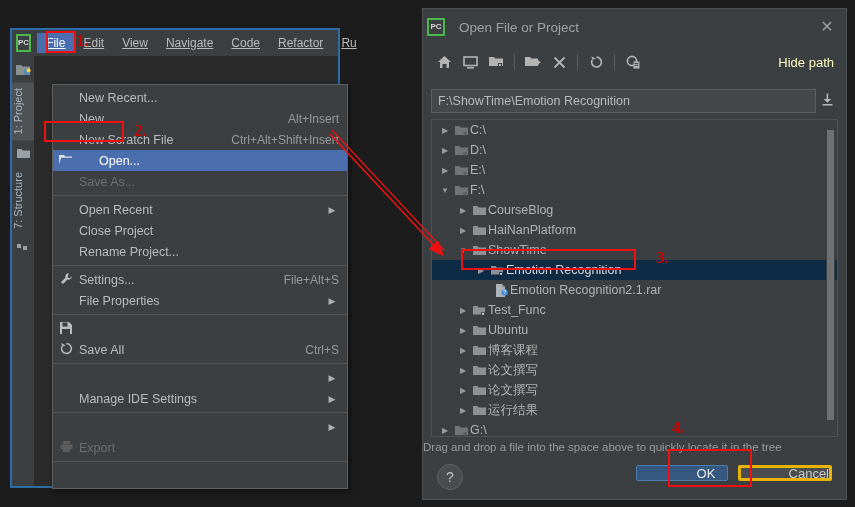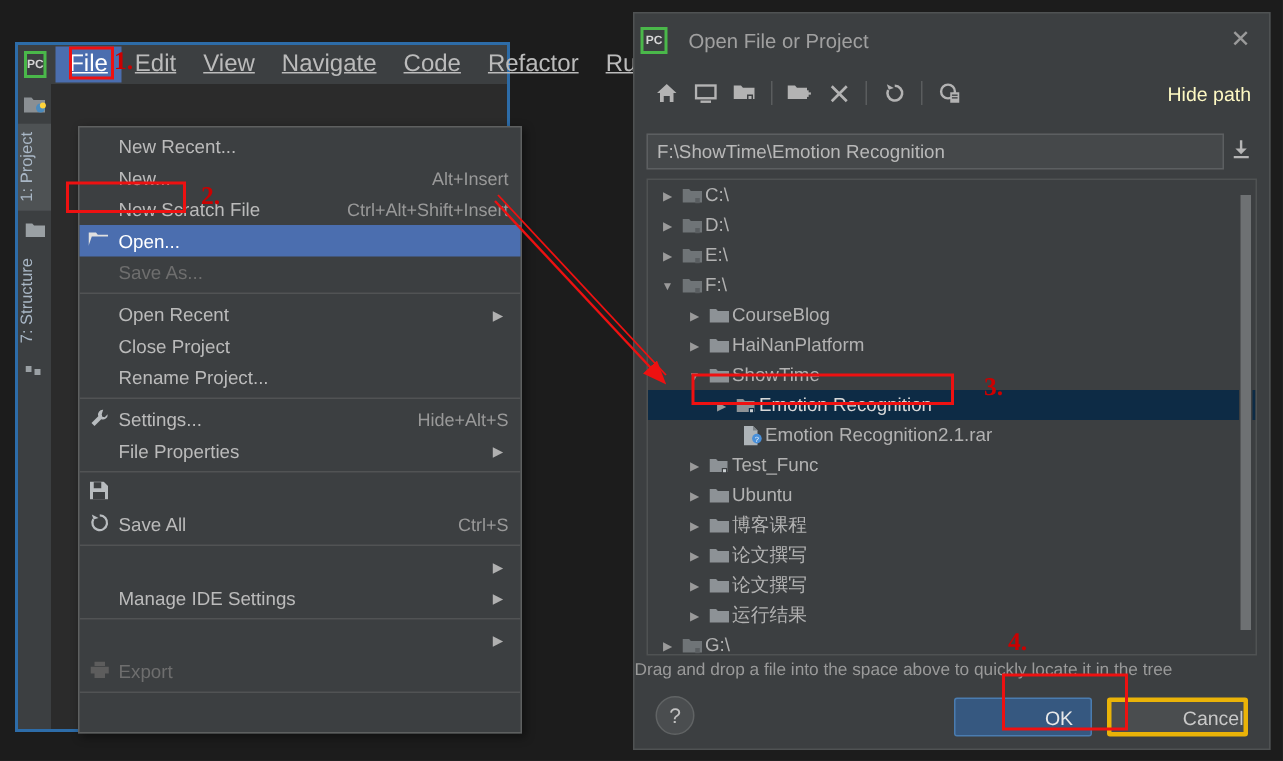--- a/index.html
+++ b/index.html
@@ -20,21 +20,21 @@
     position:absolute;left:0;top:0;right:0;height:26px;
     background:#3c3f41;display:flex;align-items:center;
   }
   .pc-logo{
     width:18px;height:18px;margin-left:4px;margin-right:6px;
     border:2px solid #4ab84a;background:#3c3f41;box-sizing:border-box;
     display:flex;align-items:center;justify-content:center;
     font-size:8px;font-weight:bold;color:#d6d6d6;line-height:1;
   }
   .menu-top{
-    font-size:16px;color:#bbbbbb;padding:3px 9px;white-space:nowrap;
+    font-size:12px;color:#bbbbbb;padding:3px 9px;white-space:nowrap;
   }
   .menu-top.active{background:#4b6eaf;color:#ffffff;}
   .menu-top u{text-decoration:underline;}
 
   .ide-leftbar{
     position:absolute;left:0;top:26px;width:22px;bottom:0;background:#3c3f41;
   }
   .ide-tool-icon{
     width:22px;height:26px;display:flex;align-items:center;justify-content:center;
   }
@@ -57,21 +57,21 @@
     box-shadow:2px 2px 6px rgba(0,0,0,.45);
   }
   .mi{
     position:relative;display:flex;align-items:center;
     height:21px;font-size:12.5px;color:#bbbbbb;padding:0 8px 0 0;
   }
   .mi .mi-ico{width:26px;min-width:26px;text-align:center;font-size:11px;color:#afb1b3;}
   .mi .mi-label{flex:1;white-space:nowrap;}
   .mi .mi-acc{color:#999999;font-size:12px;padding-left:16px;white-space:nowrap;}
   .mi .mi-arrow{width:14px;text-align:center;font-size:9px;color:#b0b0b0;}
-  .mi.sel{background:#4b6eaf;color:#ffffff;}
+  .mi.sel{background:#4b6eaf;color:#ffffff;gap:20px;}
   .mi.sel .mi-ico{color:#e8e8e8;}
   .mi.disabled{color:#6e6e6e;}
   .mi.disabled .mi-ico{color:#5d5d5d;}
   .msep{height:1px;background:#515354;margin:3px 0;}
 
   
   .dialog{
     position:absolute;left:422px;top:8px;width:425px;height:492px;
     background:#3c3f41;border:1px solid #4f5253;box-sizing:border-box;
   }
@@ -128,21 +128,21 @@
   .dlg-buttons{
     position:absolute;left:0;right:0;top:452px;height:34px;
   }
   .helpbtn{
     position:absolute;left:14px;top:3px;width:26px;height:26px;border-radius:13px;
     background:#4a4d4f;border:1px solid #606364;box-sizing:border-box;
     display:flex;align-items:center;justify-content:center;
     color:#c2c2c2;font-size:14px;
   }
   .btn{
-    position:absolute;top:4px;height:26px;min-width:92px;
+    position:absolute;top:4px;height:16px;min-width:92px;
     display:flex;align-items:center;justify-content:center;
     font-size:13px;box-sizing:border-box;border-radius:2px;padding-left:48px;
   }
   .btn-ok{right:118px;background:#365880;border:1px solid #4a7cb0;color:#e8e8e8;}
   .btn-cancel{right:14px;background:#4a4d4f;border:3px solid #eab308;color:#c9c9c9;}
 
   
   .anno-box{position:absolute;border:2px solid #ee1111;box-sizing:border-box;}
   .anno-num{
     position:absolute;color:#cc0000;font-size:17px;font-weight:bold;
@@ -254,21 +254,21 @@
 
       <div class="msep"></div>
 
       <div class="mi">
         <span class="mi-ico">
           <svg width="13" height="13" viewBox="0 0 13 13">
             <path d="M8.8 1.2a3.2 3.2 0 0 0-3.3 4.3L1 10l2 2 4.5-4.5a3.2 3.2 0 0 0 4.3-3.3l-2 2-1.6-.4-.4-1.6z" fill="#b8bcbf"></path>
           </svg>
         </span>
         <span class="mi-label">Settings...</span>
-        <span class="mi-acc">Hide+Alt+S</span>
+        <span class="mi-acc">File+Alt+S</span>
       </div>
 
       <div class="mi">
         <span class="mi-ico"></span>
         <span class="mi-label">File Properties</span>
         <span class="mi-arrow">▶</span>
       </div>
 
       <div class="msep"></div>
 

